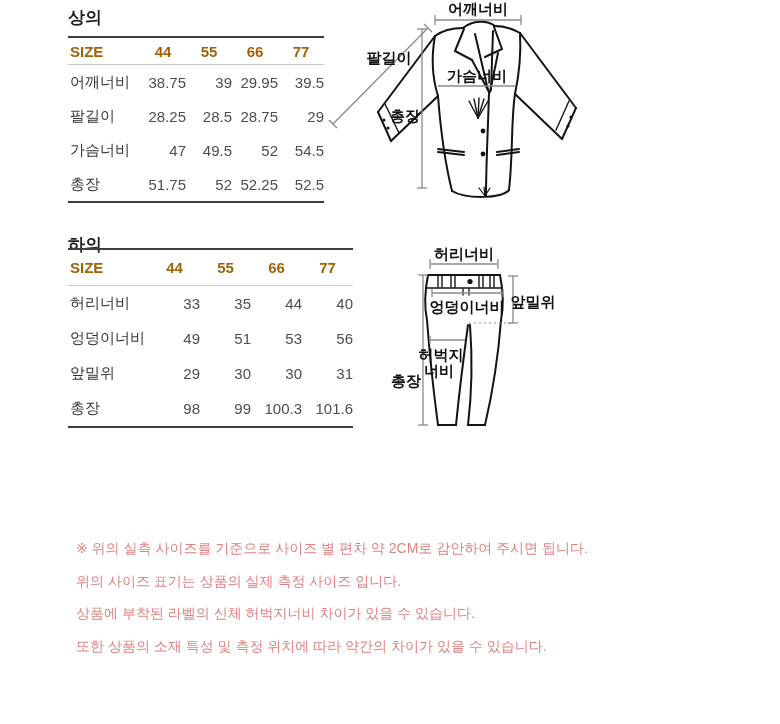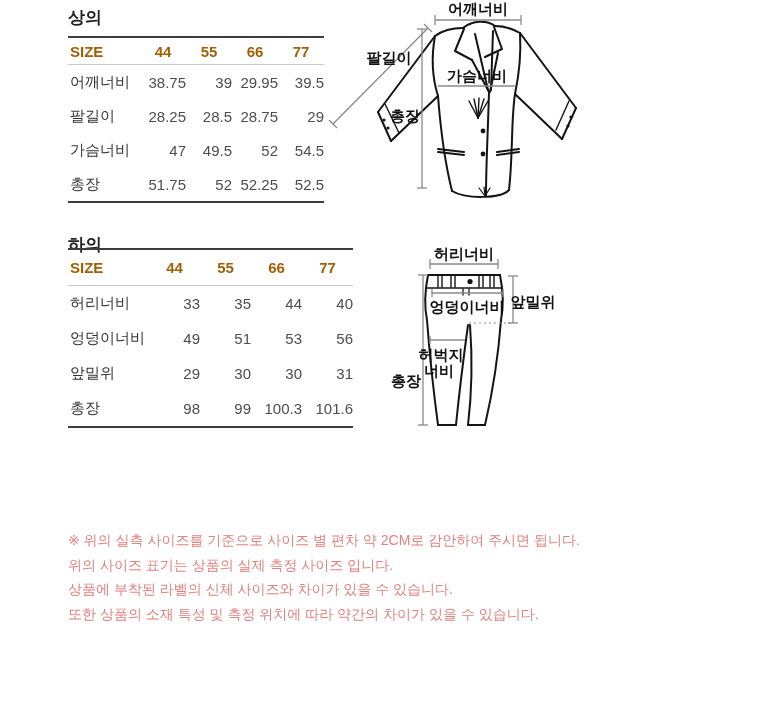--- a/index.html
+++ b/index.html
@@ -36,21 +36,21 @@
   #jacket-diagram { position: absolute; left: 325px; top: 0; }
   #pants-diagram { position: absolute; left: 370px; top: 235px; }
   svg text.dlabel {
     font-family: "Liberation Sans", "DejaVu Sans", sans-serif;
     font-size: 15px; font-weight: 700; fill: #111;
   }
   #notes {
     position: absolute; left: 68px; top: 528px; width: 580px;
     font-size: 14px; line-height: 24.5px; color: #e08181;
   }
-  #notes p { margin: 0; }
+  #notes p { margin: 8px; }
 </style>
 </head>
 <body>
 
 <div id="stage">
 
   <div class="section-title" style="top:6px;">상의</div>
 
   <table class="size-table" id="top-table">
     <colgroup>
@@ -276,17 +276,17 @@
     <text class="dlabel" x="163" y="72" text-anchor="middle">앞밀위</text>
     <text class="dlabel" x="97" y="77" text-anchor="middle">엉덩이너비</text>
     <text class="dlabel" x="71" y="125" text-anchor="middle">허벅지</text>
     <text class="dlabel" x="69" y="141" text-anchor="middle">너비</text>
     <text class="dlabel" x="36" y="151" text-anchor="middle">총장</text>
   </svg>
 
   <div id="notes">
     <p>※ 위의 실측 사이즈를 기준으로 사이즈 별 편차 약 2CM로 감안하여 주시면 됩니다.</p>
     <p>위의 사이즈 표기는 상품의 실제 측정 사이즈 입니다.</p>
-    <p>상품에 부착된 라벨의 신체 사이즈와 차이가 있을 수 있습니다.</p>
+    <p>상품에 부착된 라벨의 신체 허벅지너비 차이가 있을 수 있습니다.</p>
     <p>또한 상품의 소재 특성 및 측정 위치에 따라 약간의 차이가 있을 수 있습니다.</p>
   </div>
 
 </div>
 
 </body></html>

